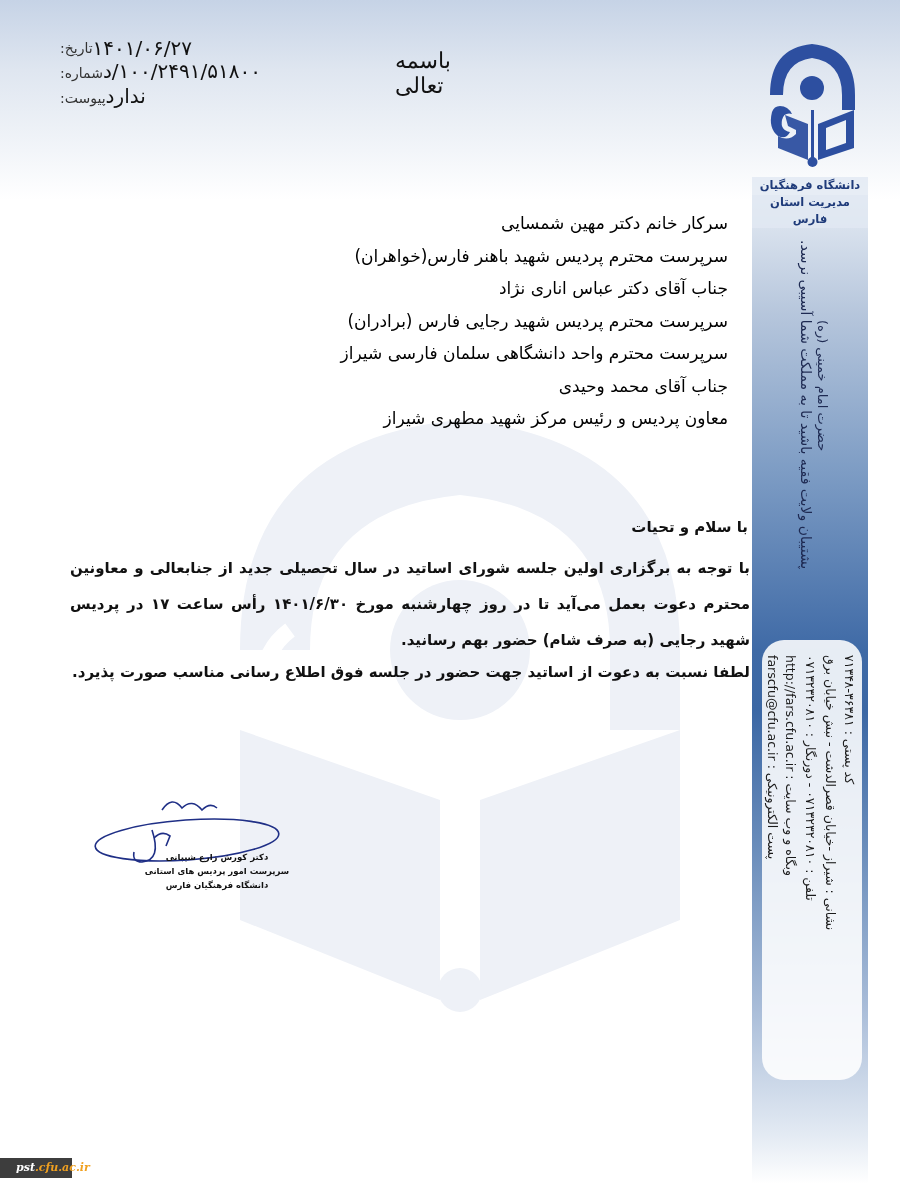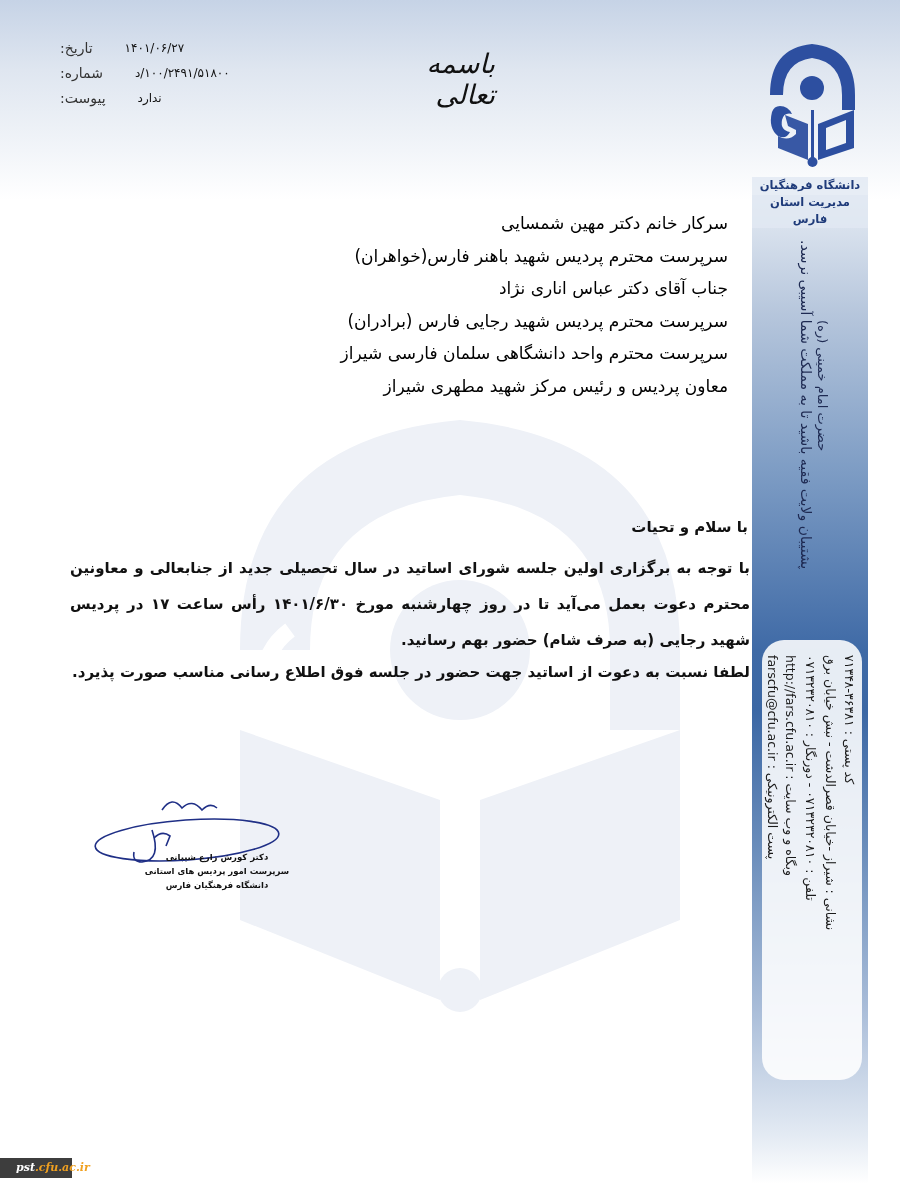--- a/index.html
+++ b/index.html
@@ -15,28 +15,28 @@
   }
   .sidebar-strip {
     position:absolute; left:752px; top:195px; width:116px; height:989px;
     background:linear-gradient(to bottom,#e6ecf4 0%,#b6c6dc 12%,#7d9cc4 28%,#3f6aa6 46%,#3b67a4 52%,#6a8dbb 66%,#a8bcd8 82%,#e3eaf3 95%,#ffffff 100%);
   }
   .watermark { position:absolute; left:180px; top:400px; width:560px; height:620px; }
   .rtl { direction:rtl; unicode-bidi:embed; }
 
   
   .meta { position:absolute; left:60px; top:38px; width:180px; font-size:14px; color:#222; }
-  .meta-row { display:flex; flex-direction:row-reverse; align-items:flex-end; line-height:20px;gap:32px; }
+  .meta-row { display:flex; flex-direction:row-reverse; align-items:center; line-height:20px; }
   .meta-label { font-size:14px; color:#333; white-space:nowrap; }
-  .meta-value { font-size:12px; color:#111; margin-right:6px; white-space:nowrap; }
+  .meta-value { font-size:20px; color:#111; margin-right:6px; white-space:nowrap; }
   .meta-row.sub .meta-label { margin-top:5px; }
 
   .basmala {
-    position:absolute; left:395px; top:48px; width:100px; text-align:right;
-    font-family:"DejaVu Serif", serif; font-style:italic; font-size:27px; color:#111;
+    position:absolute; left:395px; top:48px; width:100px; text-align:left;
+    font-family:"DejaVu Serif", serif; font-size:22px; color:#111;
   }
 
   
   .logo { position:absolute; left:760px; top:40px; width:105px; height:130px; }
   .logo-caption {
     position:absolute; left:752px; top:177px; width:116px;
     text-align:center; font-size:11.5px; font-weight:bold; color:#1f3b7a; line-height:17px;
     background:rgba(225,232,242,0.8);
   }
 
@@ -140,20 +140,21 @@
   <div>دانشگاه فرهنگیان</div>
   <div>مدیریت استان فارس</div>
 </div>
 
 <div class="recipients rtl">
   <div>سرکار خانم دکتر مهین شمسایی</div>
   <div>سرپرست محترم پردیس شهید باهنر فارس(خواهران)</div>
   <div>جناب آقای دکتر عباس اناری نژاد</div>
   <div>سرپرست  محترم پردیس شهید رجایی فارس (برادران)</div>
   <div>سرپرست محترم واحد دانشگاهی  سلمان فارسی شیراز</div>
+  <div>جناب آقای محمد وحیدی</div>
   <div>معاون پردیس و رئیس مرکز شهید مطهری شیراز</div>
 </div>
 
 <div class="greeting rtl">با سلام و تحیات</div>
 <div class="body-text rtl">با توجه به برگزاری اولین جلسه شورای اساتید در سال تحصیلی جدید از جنابعالی و معاونین محترم دعوت بعمل می‌آید تا در روز چهارشنبه مورخ ۱۴۰۱/۶/۳۰ رأس ساعت ۱۷ در پردیس شهید رجایی (به صرف شام) حضور بهم رسانید.</div>
 <div class="closing rtl">لطفا نسبت به دعوت از اساتید جهت حضور در جلسه فوق اطلاع رسانی مناسب صورت پذیرد.</div>
 
 <div class="signature">
   <svg class="sig-svg" width="200" height="90">
     <ellipse cx="95" cy="50" rx="92" ry="20" fill="none" stroke="#1f2f86" stroke-width="1.6" transform="rotate(-4 95 50)"></ellipse>

